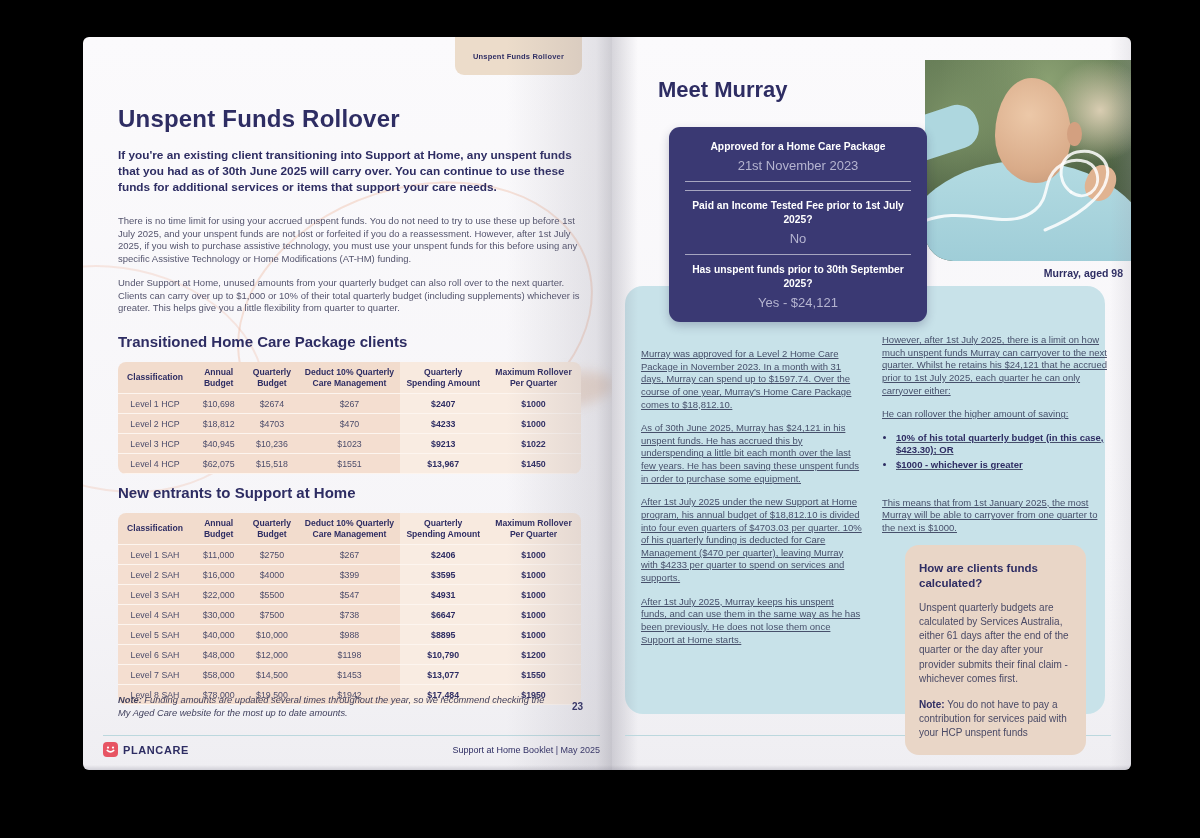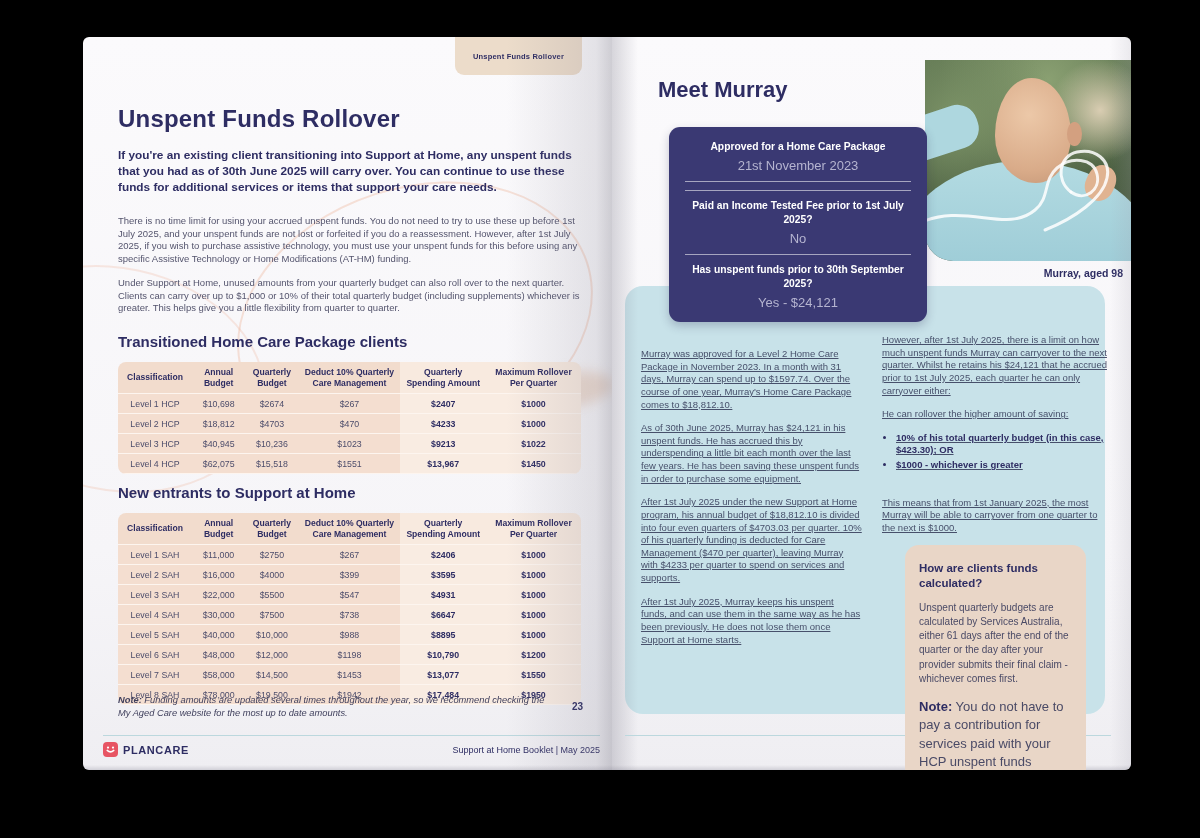--- a/index.html
+++ b/index.html
@@ -87,21 +87,21 @@
   .col p{margin:0 0 11px 0;}
   .col1{left:558px;top:311px;width:221px;}
   .col2{left:799px;top:297px;width:228px;}
   .col2 ul{margin:0 0 25px 0;padding-left:14px;}
   .col2 li{font-weight:bold;color:#2e2d63;margin-bottom:2px;}
 
   .infocard{position:absolute;left:822px;top:508px;width:181px;background:#e9d6c7;border-radius:14px;
     padding:16px 14px 14px 14px;box-sizing:border-box;z-index:5;}
   .infocard .ic-title{font-size:11.5px;font-weight:bold;color:#2e2d63;line-height:1.3;margin-bottom:10px;}
   .infocard .ic-body{font-size:10px;color:#4a4a66;line-height:1.42;margin-bottom:10px;}
-  .infocard .ic-note{font-size:13px;color:#4a4a66;line-height:1.42;margin-top:12px;}
+  .infocard .ic-note{font-size:10px;color:#4a4a66;line-height:1.42;margin-top:12px;}
   .infocard .ic-note b{color:#2e2d63;}
 </style>
 </head>
 <body>
 
 <div class="booklet">
 
   <div class="deco-clip">
     <div class="deco-arc1"></div>
     <div class="deco-arc2"></div>

